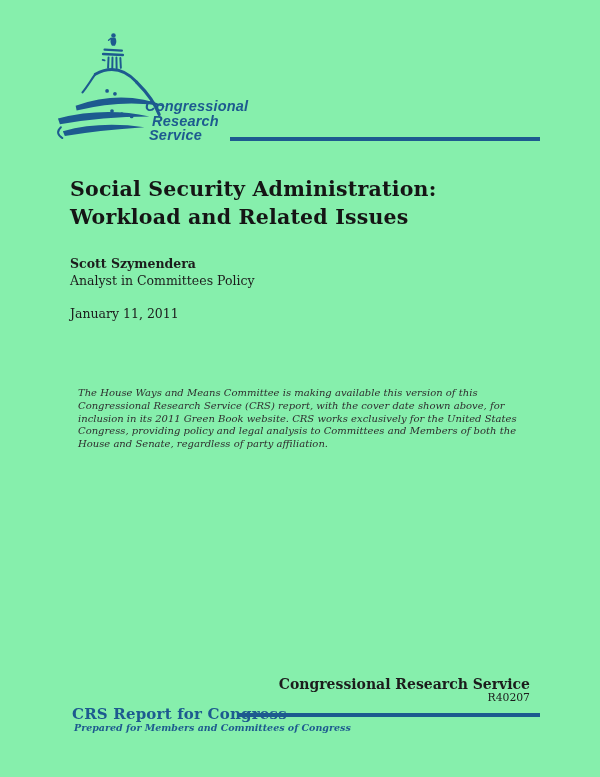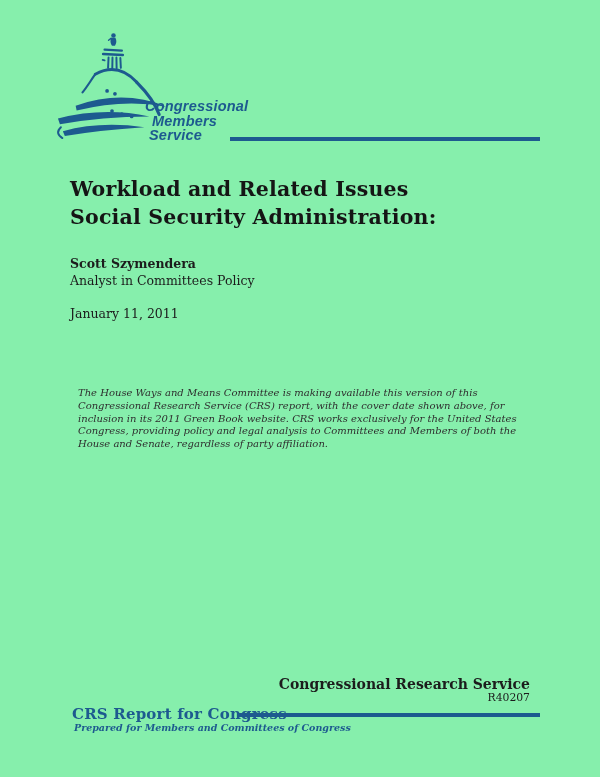--- a/index.html
+++ b/index.html
@@ -106,29 +106,29 @@
 
       <path d="M 23,77 Q 72,60 115,78 Q 72,70 24,82 Z" fill="#1d5a8f" stroke="none"></path>
       <path d="M 5,90 Q 52,78 98,88 Q 50,88 7,96 Z" fill="#1d5a8f" stroke="none"></path>
       <path d="M 10,103 Q 48,92.5 93,99 Q 46,102 12,108 Z" fill="#1d5a8f" stroke="none"></path>
       <path d="M 8,99 Q 1.5,105 9.5,110" stroke-width="2"></path>
     </g>
   </svg>
 
   <div class="abs logo-text">
     <div>Congressional</div>
-    <div class="l2">Members</div>
+    <div class="l2">Research</div>
     <div class="l3">Service</div>
   </div>
 
   <div class="abs header-rule"></div>
 
   <div class="abs report-title">
+    <div>Social Security Administration:</div>
     <div>Workload and Related Issues</div>
-    <div>Social Security Administration:</div>
   </div>
 
   <div class="abs author-name">Scott Szymendera</div>
   <div class="abs author-role">Analyst in Committees Policy</div>
   <div class="abs report-date">January 11, 2011</div>
 
   <div class="abs notice">The House Ways and Means Committee is making available this version of this Congressional Research Service (CRS) report, with the cover date shown above, for inclusion in its 2011 Green Book website. CRS works exclusively for the United States Congress, providing policy and legal analysis to Committees and Members of both the House and Senate, regardless of party affiliation.</div>
 
   <div class="abs footer-org">Congressional Research Service</div>
   <div class="abs footer-number">R40207</div>

